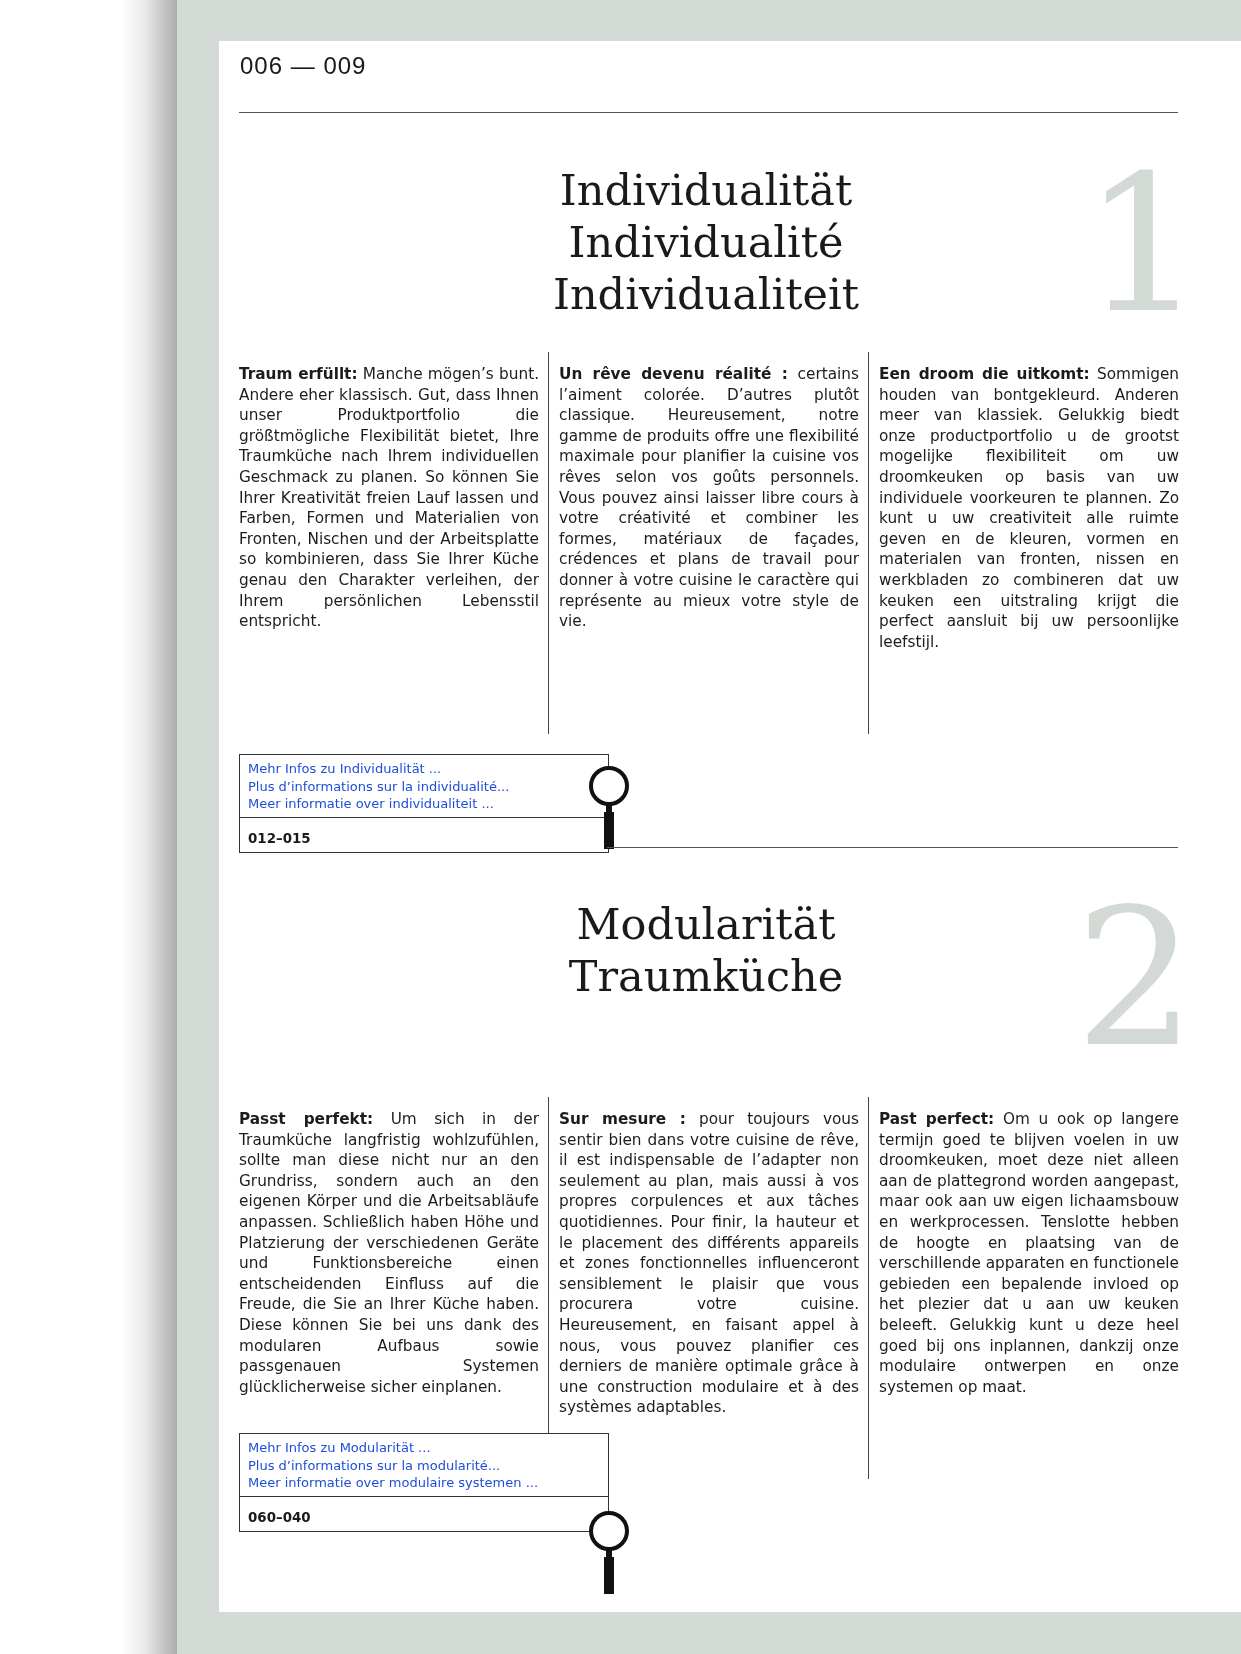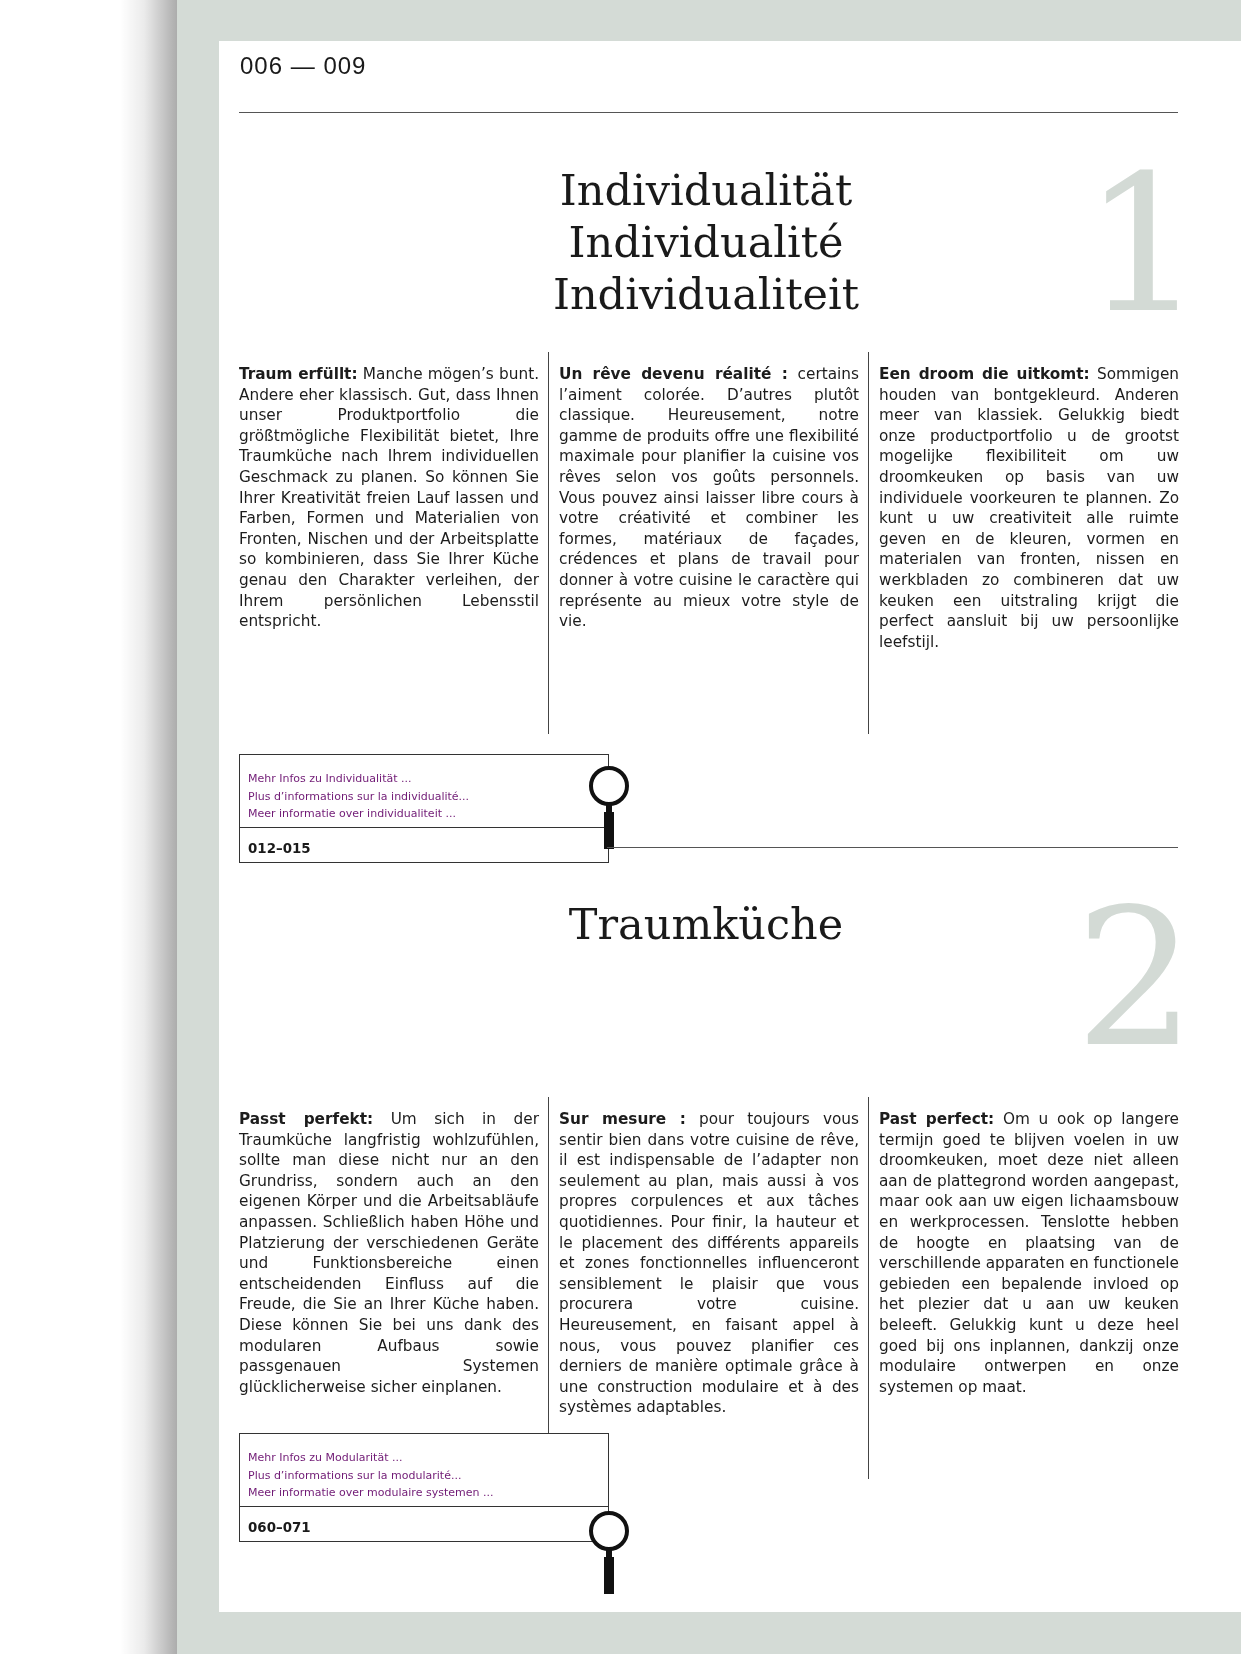--- a/index.html
+++ b/index.html
@@ -42,23 +42,22 @@
       text-align: justify; color: #1c1c1c;
       hyphens: auto;
       margin-top: 9px;
     }
     .col b { font-weight: bold; }
     .vline { position: absolute; width: 1px; background: #444; }
     .infobox {
       position: absolute; left: 239px; width: 368px; border: 1px solid #333; background:#fff;
     }
     .infobox .lines {
-      padding: 5px 8px 4px 8px; font-size: 11px; line-height: 17.5px; color: #701a75;
+      padding: 5px 8px 4px 8px; font-size: 13px; line-height: 17.5px; color: #1d4ed8;
       border-bottom: 1px solid #333;
-      margin-top: 10px;
     }
     .infobox .pages {
       padding: 7px 8px 6px 8px; font-size: 13.4px; font-weight: bold; color: #1a1a1a; margin-top: 6px;
     }
     .magnifier { position: absolute; }
   </style>
 </head>
 <body>
 
 <div class="shadow"></div>
@@ -93,36 +92,37 @@
   <svg class="magnifier" style="left:586px; top:763px;" width="46" height="86" viewBox="0 0 46 86">
     <circle cx="23" cy="23" r="18" fill="#fff" stroke="#111" stroke-width="4"></circle>
     <rect x="20" y="41" width="6" height="8" fill="#111"></rect>
     <rect x="18" y="49" width="10" height="37" fill="#111"></rect>
   </svg>
   <div class="hr" style="left:607px; top:847px; width:571px;"></div>
 </div>
 
 <div>
   <div class="section-title" style="top:898px;">
+    <div>Modularität</div>
     <div>Traumküche</div>
   </div>
   <div class="big-num" style="left:1075px; top:884px;">2</div>
 
   <div class="col" style="left:239px; top:1100px;"><b>Passt perfekt:</b><span> Um sich in der Traumküche langfristig wohlzufühlen, sollte man diese nicht nur an den Grundriss, sondern auch an den eigenen Körper und die Arbeitsabläufe anpassen. Schließlich haben Höhe und Platzierung der verschiedenen Geräte und Funktionsbereiche einen entscheidenden Einfluss auf die Freude, die Sie an Ihrer Küche haben. Diese können Sie bei uns dank des modularen Aufbaus sowie passgenauen Systemen glücklicherweise sicher einplanen.</span></div>
   <div class="vline" style="left:548px; top:1097px; height:382px;"></div>
   <div class="col" style="left:559px; top:1100px;"><b>Sur mesure :</b><span> pour toujours vous sentir bien dans votre cuisine de rêve, il est indispensable de l’adapter non seulement au plan, mais aussi à vos propres corpulences et aux tâches quotidiennes. Pour finir, la hauteur et le placement des différents appareils et zones fonctionnelles influenceront sensiblement le plaisir que vous procurera votre cuisine. Heureusement, en faisant appel à nous, vous pouvez planifier ces derniers de manière optimale grâce à une construction modulaire et à des systèmes adaptables.</span></div>
   <div class="vline" style="left:868px; top:1097px; height:382px;"></div>
   <div class="col" style="left:879px; top:1100px;"><b>Past perfect:</b><span> Om u ook op langere termijn goed te blijven voelen in uw droomkeuken, moet deze niet alleen aan de plattegrond worden aangepast, maar ook aan uw eigen lichaamsbouw en werkprocessen. Tenslotte hebben de hoogte en plaatsing van de verschillende apparaten en functionele gebieden een bepalende invloed op het plezier dat u aan uw keuken beleeft. Gelukkig kunt u deze heel goed bij ons inplannen, dankzij onze modulaire ontwerpen en onze systemen op maat.</span></div>
 
   <div class="infobox" style="top:1433px;">
     <div class="lines">
       <div>Mehr Infos zu Modularität ...</div>
       <div>Plus d’informations sur la modularité...</div>
       <div>Meer informatie over modulaire systemen ...</div>
     </div>
-    <div class="pages">060–071</div>
+    <div class="pages">060–040</div>
   </div>
   <svg class="magnifier" style="left:586px; top:1508px;" width="46" height="86" viewBox="0 0 46 86">
     <circle cx="23" cy="23" r="18" fill="#fff" stroke="#111" stroke-width="4"></circle>
     <rect x="20" y="41" width="6" height="8" fill="#111"></rect>
     <rect x="18" y="49" width="10" height="37" fill="#111"></rect>
   </svg>
 </div>
 
 </body></html>

